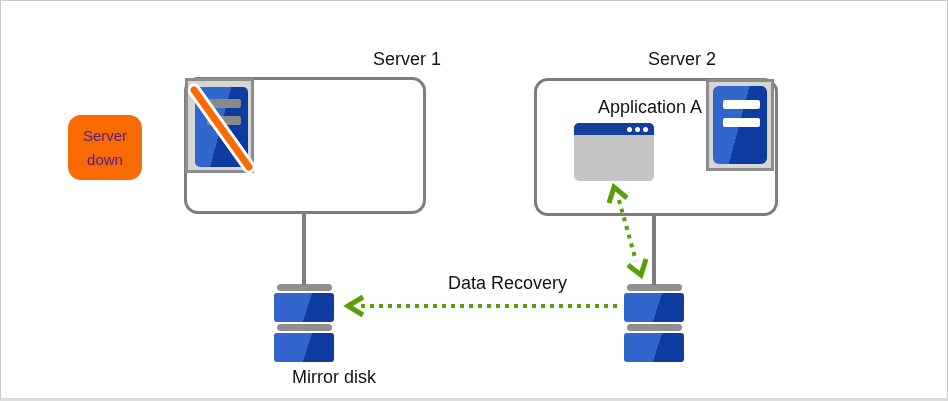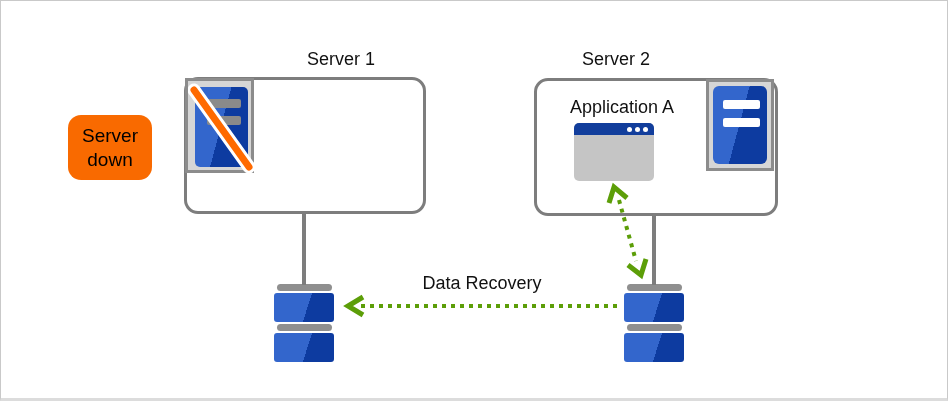--- a/index.html
+++ b/index.html
@@ -12,39 +12,39 @@
     --icon-gray:#8f8f8f;
   }
   html,body{margin:0;padding:0;background:#fff;}
   body{font-family:"Liberation Sans", sans-serif;color:#111;}
   .canvas{
     position:relative;width:948px;height:401px;box-sizing:border-box;
     background:#fff;border:1px solid #c9c9c9;border-bottom:3px solid #dcdcdc;
     overflow:hidden;
   }
   .abs{position:absolute;}
-  .node-label{font-size:18px;text-align:center;white-space:nowrap;}
+  .node-label{font-size:18px;text-align:right;white-space:nowrap;}
   .server-box{
     box-sizing:border-box;background:#fff;border:3px solid var(--box-border-gray);
     border-radius:14px;
   }
   .icon-frame{
     box-sizing:border-box;background:#d6d6d6;border:3px solid #8c8c8c;
   }
   .tower{
     position:absolute;border-radius:6px;
     background:linear-gradient(105deg, var(--server-blue-light) 49%, var(--server-blue-dark) 49%);
   }
   .tower .bar{position:absolute;border-radius:2px;height:9px;}
   .bar-white{background:#fff;}
   .bar-gray{background:#8a8a8a;}
   .badge{
     display:flex;align-items:center;justify-content:center;text-align:center;
-    background:var(--accent-orange);color:#000000;border-radius:13px;
-    font-size:19px;line-height:24px;width:84px;height:65px;
+    background:var(--accent-orange);color:#4c1d95;border-radius:13px;
+    font-size:15px;line-height:24px;width:74px;height:65px;
   }
   .app-window{
     box-sizing:border-box;width:80px;height:58px;border-radius:5px;
     background:#c5c5c5;overflow:hidden;
   }
   .app-titlebar{position:relative;height:12px;background:var(--titlebar-blue);}
   .app-dot{position:absolute;top:4px;width:5px;height:5px;border-radius:50%;background:#fff;}
   .disk{width:60px;height:78px;}
   .disk .cap{width:55px;height:7px;margin:0 auto;border-radius:3.5px;background:var(--icon-gray);}
   .disk .platter{
@@ -106,20 +106,21 @@
       <div class="platter"></div>
   </div>
 
   <div class="abs disk" style="left:623px;top:283px;">
     <div class="cap"></div>
       <div class="platter"></div>
       <div class="cap"></div>
       <div class="platter"></div>
   </div>
 
+  <div class="abs node-label" style="left:230px;top:366px;width:145px;">Mirror disk</div>
 
   <div class="abs node-label" style="left:396px;top:272px;width:170px;">Data Recovery</div>
 
   <svg class="connector-layer" width="948" height="401" viewBox="0 0 948 401">
 
     <line class="gray-stroke" x1="303" y1="211" x2="303" y2="284" stroke-width="4"></line>
     <line class="gray-stroke" x1="653" y1="213" x2="653" y2="284" stroke-width="4"></line>
 
     <g fill="none">
       <line class="green-stroke" x1="360" y1="305" x2="616" y2="305" stroke-width="4" stroke-dasharray="4 5"></line>

